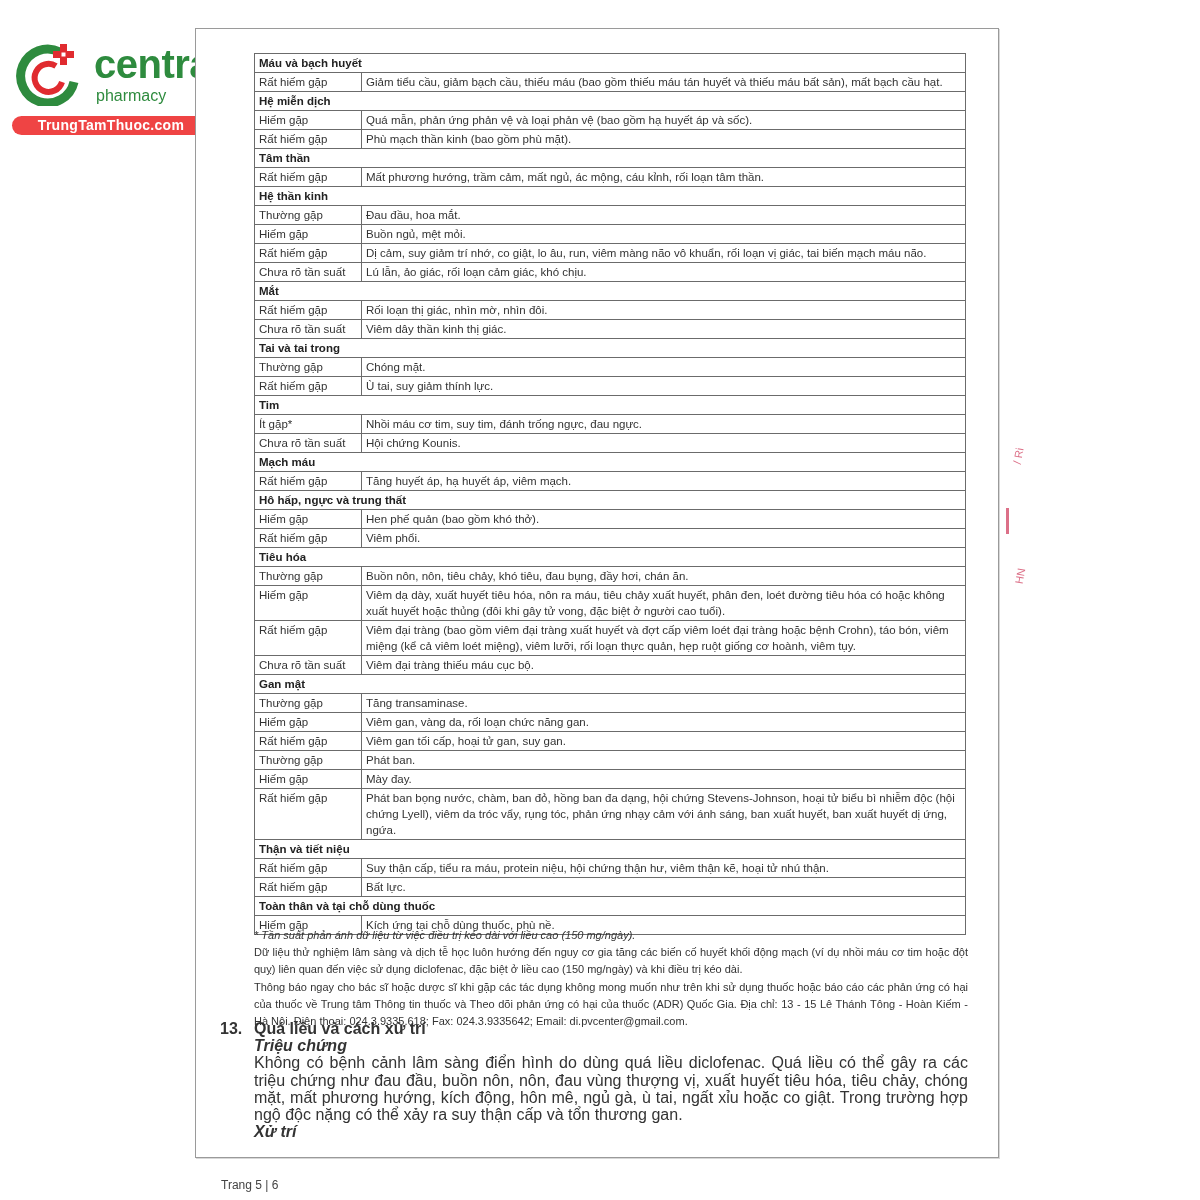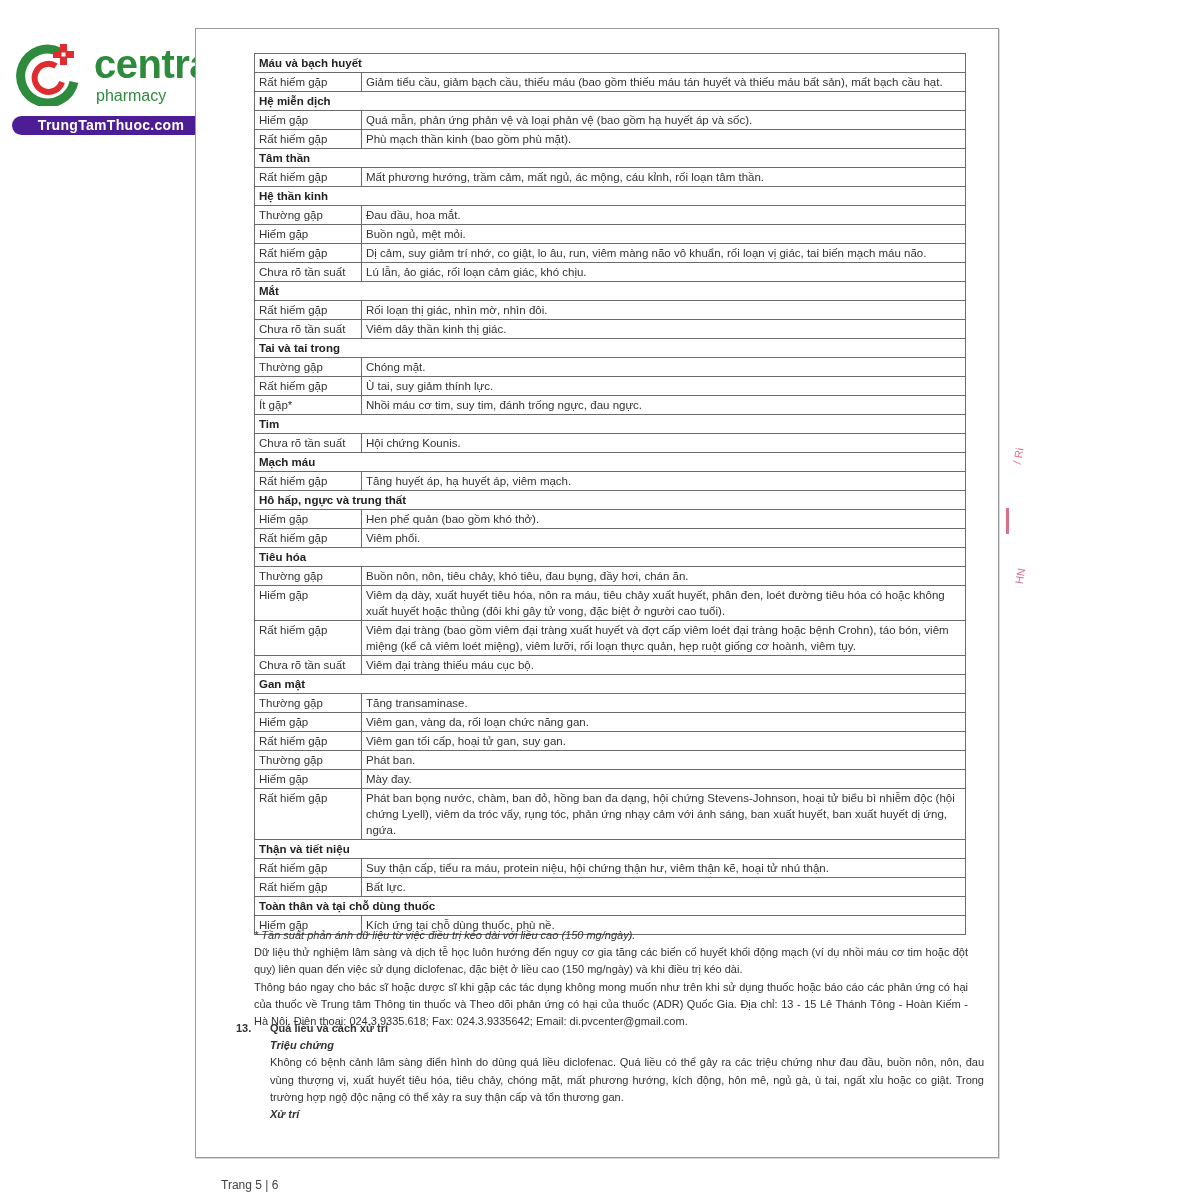--- a/index.html
+++ b/index.html
@@ -7,39 +7,39 @@
          font-family: "Liberation Sans", sans-serif; color: #2a2a2a; }
 
   
   .logo { position: absolute; left: 10px; top: 36px; width: 200px; height: 100px; }
   .logo-mark { position: absolute; left: 6px; top: 6px; width: 64px; height: 64px; }
   .logo-word { position: absolute; left: 84px; top: 8px; font-size: 40px; font-weight: bold;
                color: #2e8b3e; letter-spacing: -0.5px; line-height: 1; }
   .logo-sub { position: absolute; left: 86px; top: 52px; font-size: 16px; font-weight: normal;
               color: #2e8b3e; line-height: 1; }
   .logo-banner { position: absolute; left: 2px; top: 80px; width: 198px; height: 19px;
-                 background: #4c1d95; border-radius: 10px; color: #fff; font-size: 14px;
+                 background: #ef4444; border-radius: 10px; color: #fff; font-size: 14px;
                  font-weight: bold; text-align: center; line-height: 19px; letter-spacing: 0.3px; }
 
   
   .page { position: absolute; left: 195px; top: 28px; width: 802px; height: 1128px;
           border: 1px solid #9a9a9a; box-shadow: 1px 1px 0 #d8d8d8; background: #fff; }
 
   table.ae { position: absolute; left: 58px; top: 24px; width: 712px; border-collapse: collapse;
              font-size: 11.5px; color: #333; border-radius: 24px; }
   table.ae td { border: 1px solid #6b6b6b; padding: 1px 4px; vertical-align: top; line-height: 16px; }
   table.ae td.cat { font-weight: bold; color: #222; }
   table.ae td.freq { width: 98px; white-space: nowrap; margin-top: 16px; }
 
   .notes { position: absolute; left: 58px; top: 898px; width: 714px; font-size: 11px;
            line-height: 17.2px; color: #333; }
   .notes p { margin: 0; text-align: justify; }
   .notes .fn { font-style: italic; }
 
-  .sec { position: absolute; left: 40px; top: 991px; width: 748px; font-size: 11px;
+  .sec { position: absolute; left: 24px; top: 991px; width: 748px; font-size: 16px;
          line-height: 17.2px; color: #333; }
   .sec-head { display: flex; font-weight: bold; }
   .sec-num { width: 34px; }
   .sec-body { margin-left: 34px; }
   .sec-body .sub { font-weight: bold; font-style: italic; }
   .sec-body p { margin: 0; text-align: justify; }
 
   .footer { position: absolute; left: 221px; top: 1178px; font-size: 12px; color: #444; }
 
   .stamp { position: absolute; left: 1008px; top: 440px; width: 40px; height: 170px; color: #d04060;
@@ -125,25 +125,25 @@
         </tr>
         <tr>
           <td class="freq">Thường gặp</td>
           <td>Chóng mặt.</td>
         </tr>
         <tr>
           <td class="freq">Rất hiếm gặp</td>
           <td>Ù tai, suy giảm thính lực.</td>
         </tr>
         <tr>
+          <td colspan="2" class="cat">Tim</td>
+        </tr>
+        <tr>
           <td class="freq">Ít gặp*</td>
           <td>Nhồi máu cơ tim, suy tim, đánh trống ngực, đau ngực.</td>
-        </tr>
-        <tr>
-          <td colspan="2" class="cat">Tim</td>
         </tr>
         <tr>
           <td class="freq">Chưa rõ tần suất</td>
           <td>Hội chứng Kounis.</td>
         </tr>
         <tr>
           <td colspan="2" class="cat">Mạch máu</td>
         </tr>
         <tr>
           <td class="freq">Rất hiếm gặp</td>

